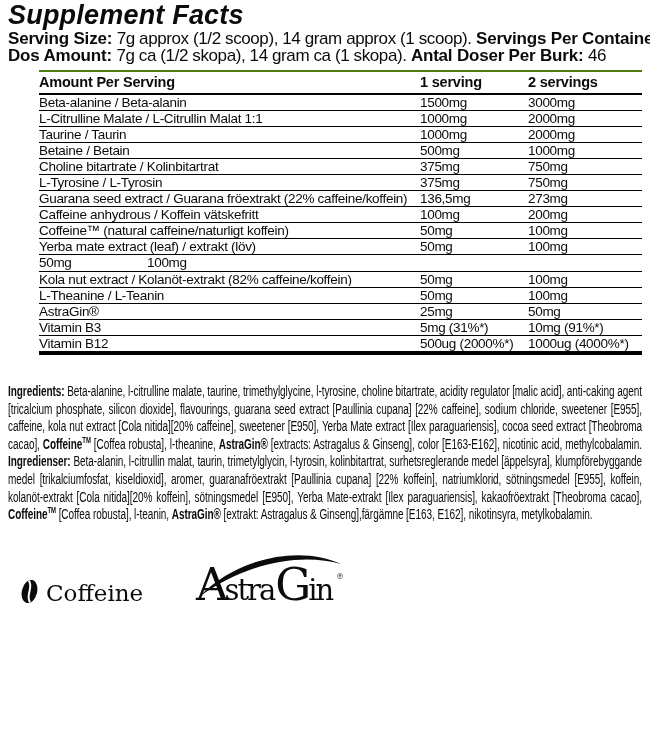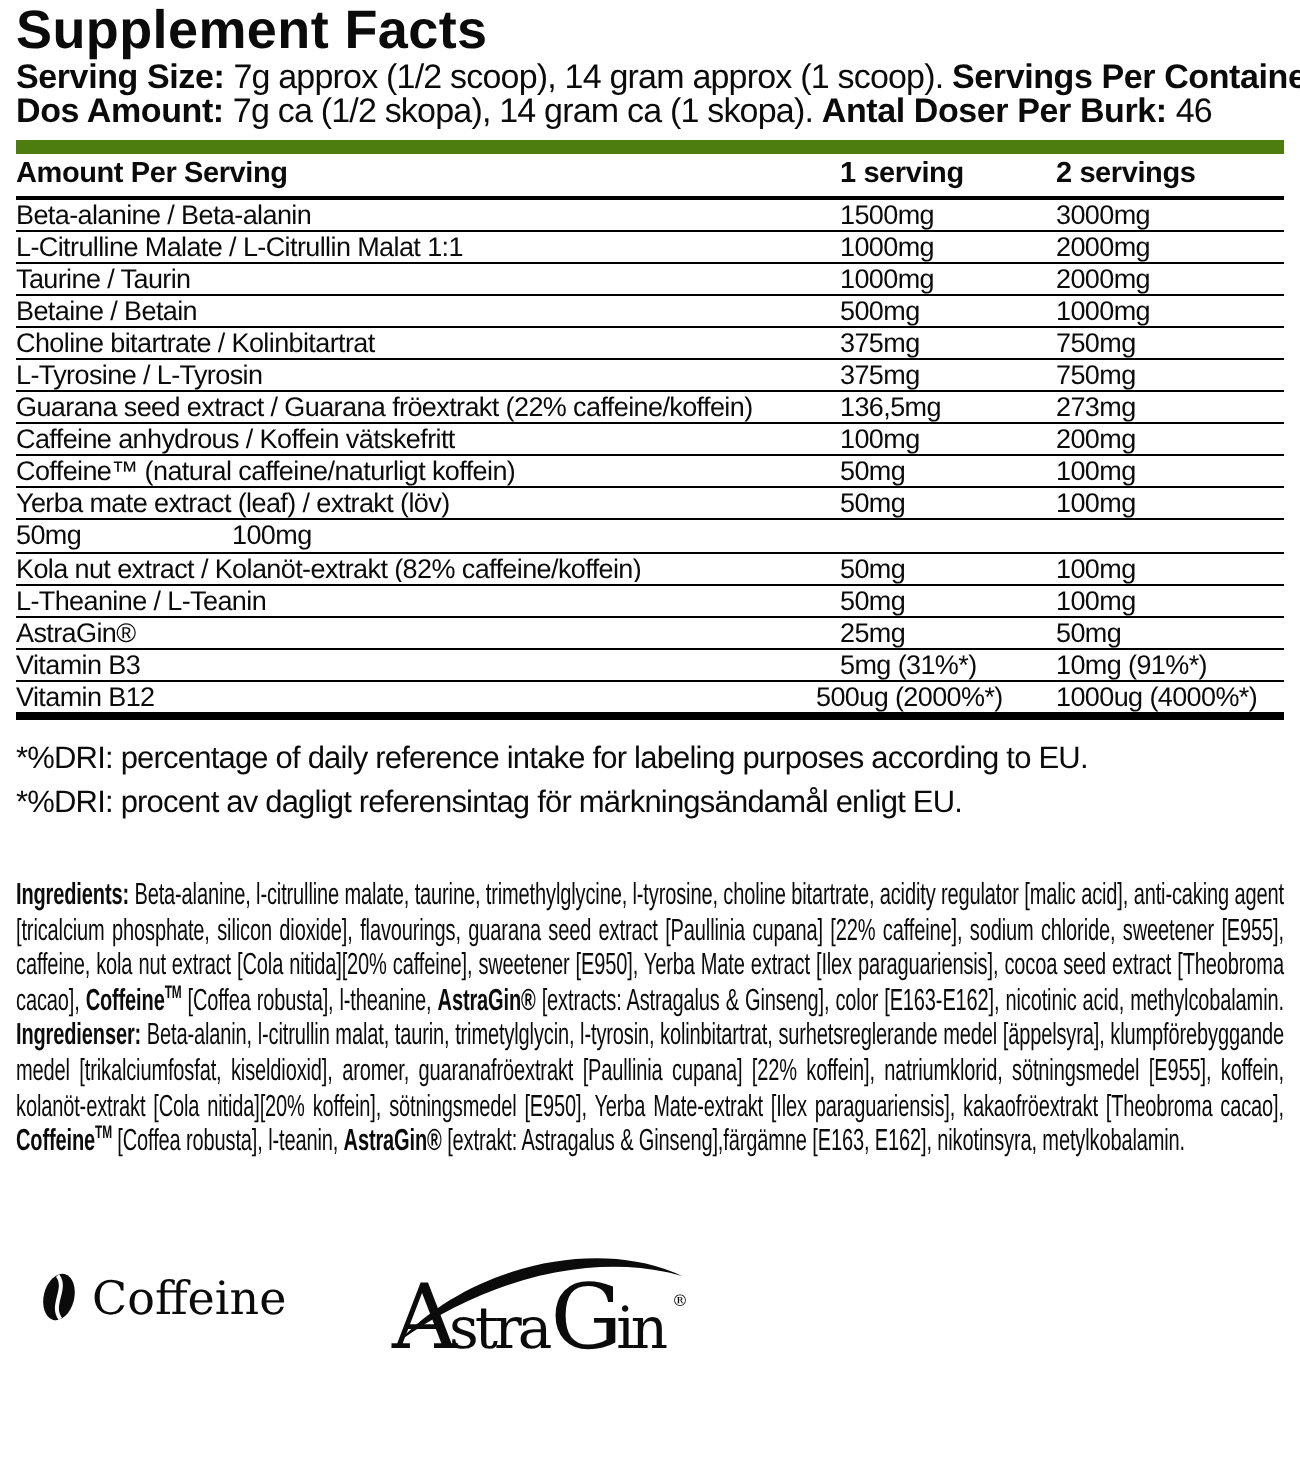--- a/index.html
+++ b/index.html
@@ -7,55 +7,56 @@
     width:650px;height:738px;overflow:hidden;
     background:#ffffff;color:#0b0b0b;
     font-family:"Liberation Sans",sans-serif;
     -webkit-font-smoothing:antialiased;
   }
   .page{padding:0 8px;}
   .title{
     margin:0;padding-top:2px;
     font-size:27px;font-weight:bold;letter-spacing:0.2px;
     line-height:26px;
+    font-style:italic;
   }
   .serving{
     margin:0;font-size:17px;line-height:16.5px;letter-spacing:-0.4px;
     white-space:nowrap;
   }
   .serving b{letter-spacing:-0.2px;}
   .serving:first-of-type{margin-top:3px;}
-  .facts-table{margin-top:6px;border-top:7px solid #4d7c0f;border-bottom:4px solid #000;}
+  .facts-table{margin-top:6px;border-top:2px solid #4d7c0f;border-bottom:4px solid #000;margin-left:31px;}
   .t-head{
     display:flex;font-weight:bold;font-size:14.5px;line-height:15px;
     padding:3px 0 2.5px;border-bottom:2.5px solid #000;letter-spacing:-0.2px;
   }
   .t-row{
     display:flex;font-size:13.5px;line-height:13.6px;letter-spacing:-0.3px;
     padding:1px 0 0.5px;border-bottom:1.5px solid #000;white-space:nowrap;
   }
-  .t-row:last-child{border-bottom:none;gap:12px;}
+  .t-row:last-child{border-bottom:none;}
   .c-name{flex:1 1 auto;overflow:hidden;}
   .c-v1{width:108px;flex:0 0 108px;}
   .c-v2{width:114px;flex:0 0 114px;}
   .footnotes{margin-top:9px;}
   .footnote{margin:0;font-size:15.5px;line-height:21.5px;letter-spacing:-0.4px;white-space:nowrap;}
   .ingredients-wrap{margin-top:27px;}
   .ingredients{
     margin:0;width:962px;transform:scaleX(0.659);transform-origin:0 0;
     font-size:15.2px;line-height:17.6px;text-align:justify;
     letter-spacing:-0.1px;
   }
   .ingredients sup{font-size:9px;line-height:0;}
   .logos{display:flex;align-items:flex-end;gap:52px;margin:26px 0 0 12px;}
   .logo-coffeine{display:flex;align-items:center;gap:7px;}
   .logo-coffeine .logo-text{
     font-family:"DejaVu Serif",serif;font-size:23px;line-height:27px;color:#0b0b0b;
   }
-  .logo-astragin{position:relative;top:18px;}
+  .logo-astragin{position:relative;top:1px;}
 </style>
 </head>
 <body>
 
 <div class="page">
 
   <h1 class="title">Supplement Facts</h1>
 
   <p class="serving" id="serving-line-1"><b>Serving Size: </b><span>7g approx (1/2 scoop), 14 gram approx (1 scoop). </span><b>Servings Per Container: </b><span>46</span></p>
   <p class="serving" id="serving-line-2"><b>Dos Amount: </b><span>7g ca (1/2 skopa), 14 gram ca (1 skopa). </span><b>Antal Doser Per Burk: </b><span>46</span></p>
@@ -142,24 +143,20 @@
           <span class="c-v2">10mg (91%*)</span>
         </div>
         <div class="t-row">
           <span class="c-name">Vitamin B12</span>
           <span class="c-v1">500ug (2000%*)</span>
           <span class="c-v2">1000ug (4000%*)</span>
         </div>
       </div>
   </div>
 
-  <div class="footnotes">
-    <p class="footnote">*%DRI: percentage of daily reference intake for labeling purposes according to EU.</p>
-    <p class="footnote">*%DRI: procent av dagligt referensintag för märkningsändamål enligt EU.</p>
-  </div>
 
   <div class="ingredients-wrap">
     <p class="ingredients" id="ingredients-p"><b>Ingredients: </b><span>Beta-alanine, l-citrulline malate, taurine, trimethylglycine, l-tyrosine, choline bitartrate, acidity regulator [malic acid], anti-caking agent [tricalcium phosphate, silicon dioxide], flavourings, guarana seed extract [Paullinia cupana] [22% caffeine], sodium chloride, sweetener [E955], caffeine, kola nut extract [Cola nitida][20% caffeine], sweetener [E950], Yerba Mate extract [Ilex paraguariensis], cocoa seed extract [Theobroma cacao], </span><b>Coffeine</b><b><sup>TM</sup></b><span> [Coffea robusta], l-theanine, </span><b>AstraGin®</b><span> [extracts: Astragalus &amp; Ginseng], color [E163-E162], nicotinic acid, methylcobalamin. </span><b>Ingredienser: </b><span>Beta-alanin, l-citrullin malat, taurin, trimetylglycin, l-tyrosin, kolinbitartrat, surhetsreglerande medel [äppelsyra], klumpförebyggande medel [trikalciumfosfat, kiseldioxid], aromer, guaranafröextrakt [Paullinia cupana] [22% koffein], natriumklorid, sötningsmedel [E955], koffein, kolanöt-extrakt [Cola nitida][20% koffein], sötningsmedel [E950], Yerba Mate-extrakt [Ilex paraguariensis], kakaofröextrakt [Theobroma cacao], </span><b>Coffeine</b><b><sup>TM</sup></b><span> [Coffea robusta], l-teanin, </span><b>AstraGin®</b><span> [extrakt: Astragalus &amp; Ginseng],färgämne [E163, E162], nikotinsyra, metylkobalamin.</span></p>
   </div>
 
   <div class="logos">
     <div class="logo-coffeine">
       <span>
         <svg width="19" height="27" viewBox="0 0 19 27" aria-hidden="true">
           <g transform="rotate(14 9.5 13.5)">

